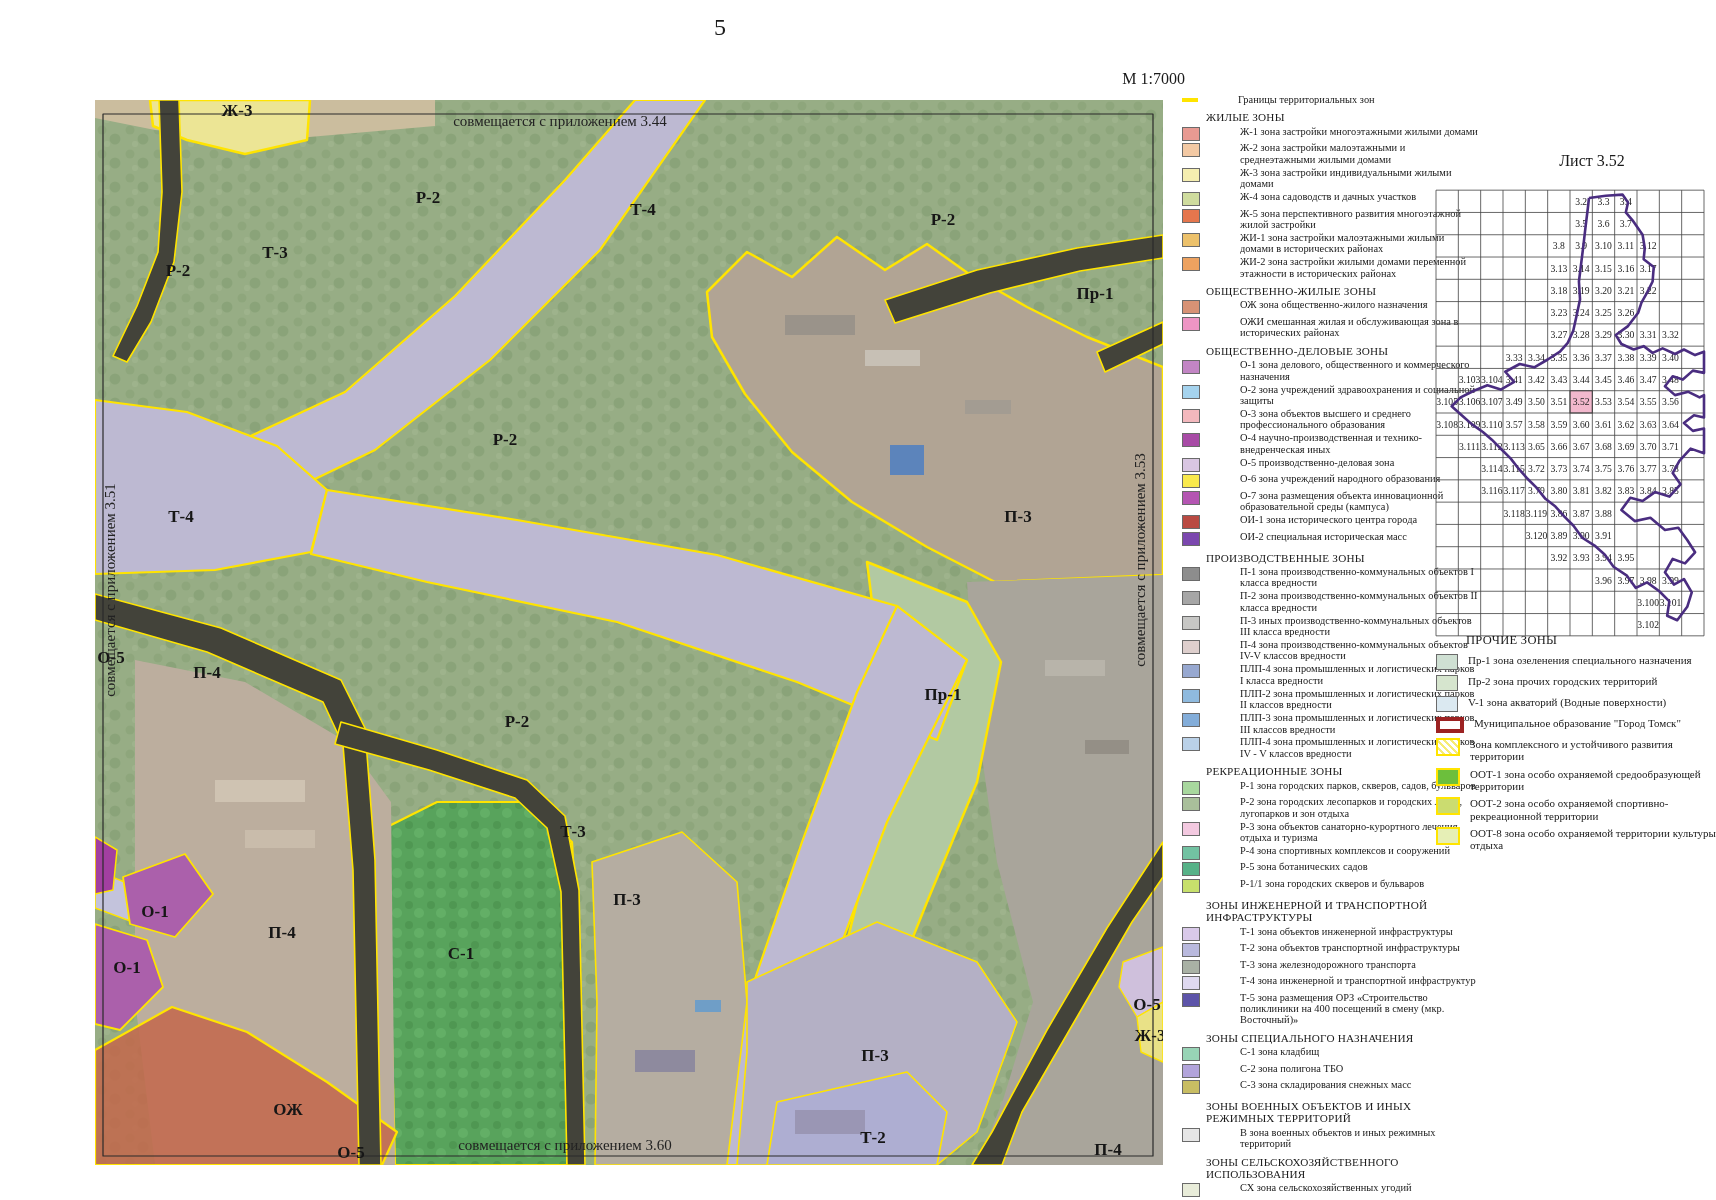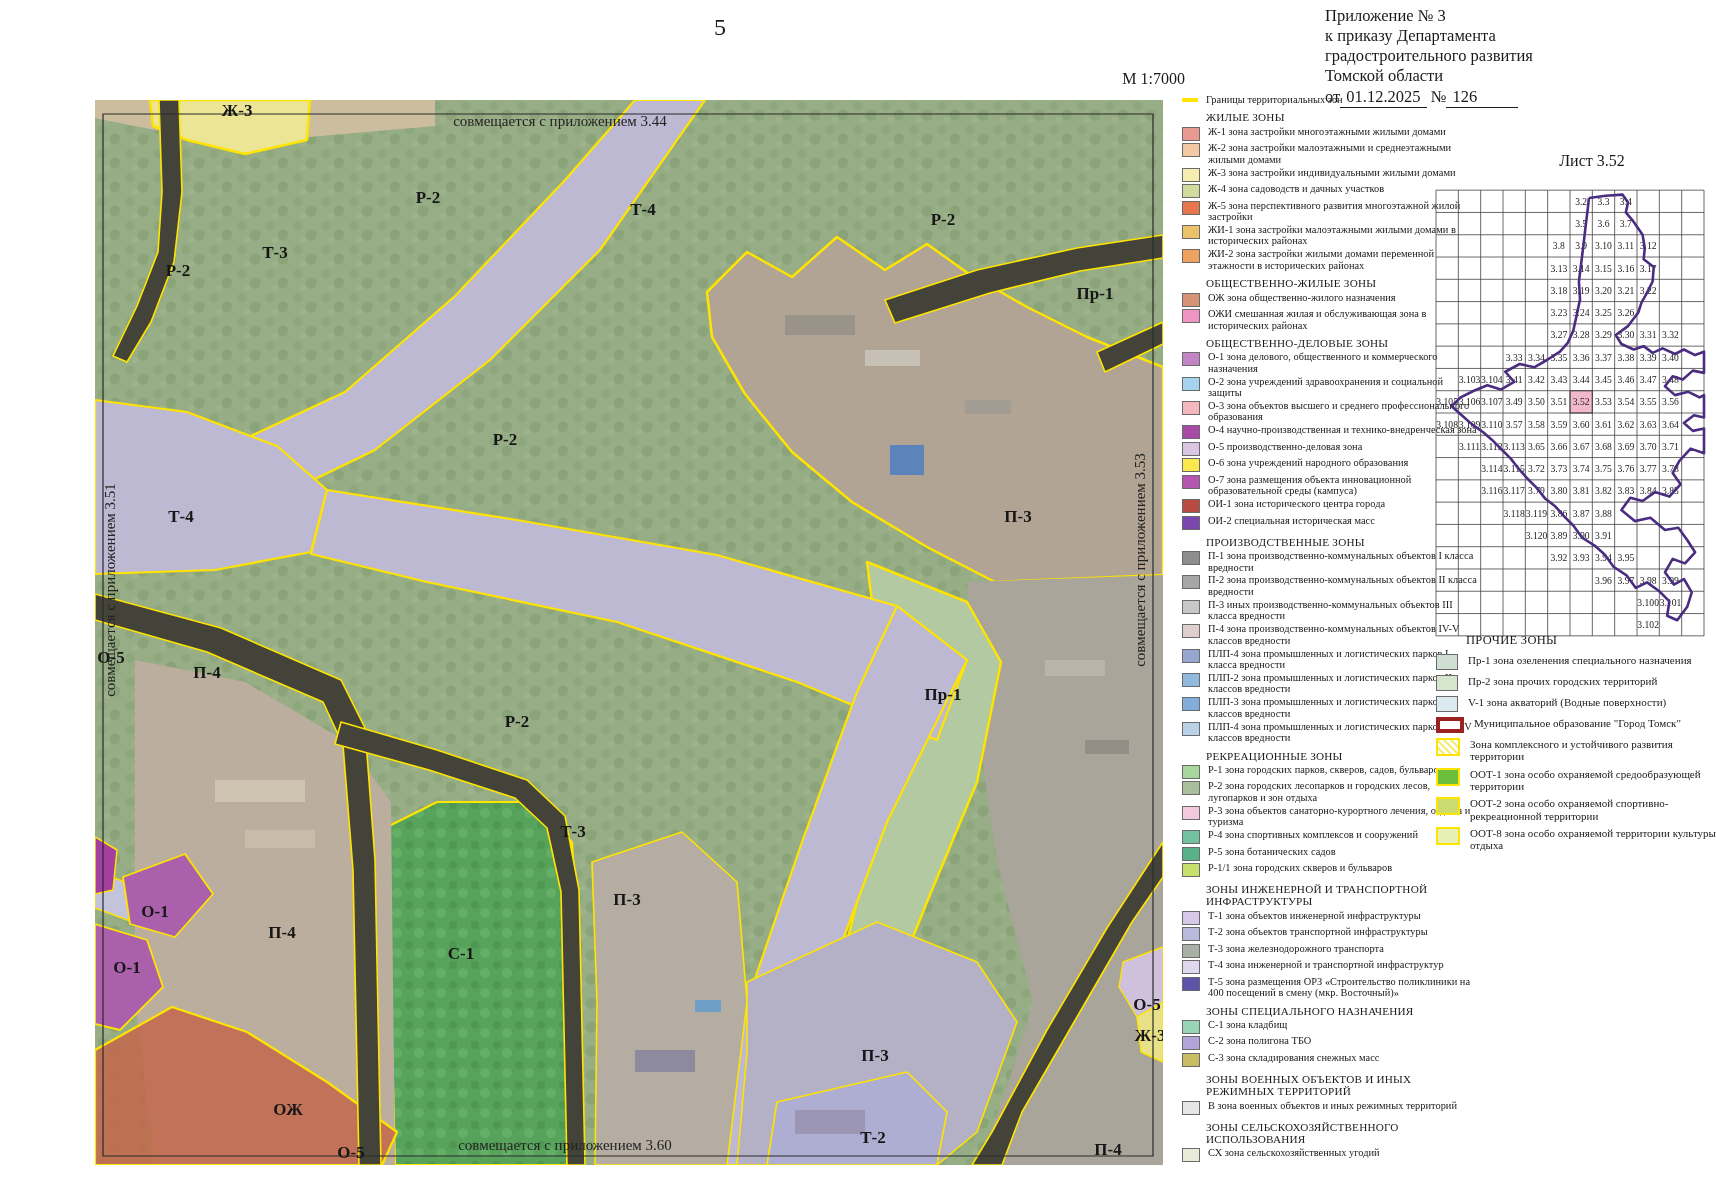--- a/index.html
+++ b/index.html
@@ -10,21 +10,21 @@
   .header-block{position:absolute;left:1325px;top:6px;width:330px;font-size:16.5px;line-height:1.22;}
   .header-block .dl{white-space:nowrap;}
   .u{display:inline-block;border-bottom:1.4px solid #1a1a1a;padding:0 6px;}
   .u.tail{min-width:60px;}
   .scale-label{position:absolute;left:1020px;top:70px;width:165px;text-align:right;font-size:16px;}
   .sheet-label{position:absolute;left:1480px;top:152px;width:224px;text-align:center;font-size:16px;}
   .map-wrap{position:absolute;left:95px;top:100px;width:1068px;height:1065px;}
   .map-wrap svg{display:block;overflow:hidden;}
   
   .legend{position:absolute;left:1182px;top:94px;width:296px;font-size:10.4px;line-height:1.1;}
-  .lg-row{display:flex;align-items:flex-start;margin:0 0 1.5px 0;}
+  .lg-row{display:flex;align-items:flex-start;margin:0 0 1.5px 0;gap:32px;}
   .lg-sw{flex:0 0 16px;width:16px;height:12px;border:1px solid #6a6a6a;margin:1px 8px 0 0;}
   .lg-sw.line{height:4px;border:none;background:#ffe400;margin-top:4px;}
   .lg-head{font-size:11.2px;margin:6px 0 2px 24px;letter-spacing:.2px;}
   .lg-text{flex:1;}
   
   .prochie{position:absolute;left:1436px;top:633px;width:290px;font-size:11px;line-height:1.12;}
   .pr-title{font-size:12.5px;margin:0 0 7px 30px;letter-spacing:.3px;}
   .pr-row{display:flex;align-items:flex-start;margin-bottom:5px;}
   .pr-sw{flex:0 0 20px;width:20px;height:14px;border:1px solid #6a6a6a;margin:0 10px 0 0;}
   .pr-sw.border-red{background:#ffffff;border:4px solid #9c2222;width:14px;height:8px;}
@@ -33,30 +33,20 @@
   .grid-wrap{position:absolute;left:1436px;top:190px;width:268px;height:484px;}
   .grid-wrap svg{overflow:visible;}
 </style>
 </head>
 <body>
 
 <div class="page">
 
   <div class="page-number">5</div>
 
-  <div class="header-block">
-    <div>Приложение № 3</div>
-    <div>к приказу Департамента</div>
-    <div>градостроительного развития</div>
-    <div>Томской области</div>
-    <div class="dl">
-      <span>от</span><span class="u">01.12.2025</span>
-      <span>№</span><span class="u tail">126</span>
-    </div>
-  </div>
 
   <div class="scale-label">М 1:7000</div>
   <div class="sheet-label">Лист 3.52</div>
 
   <div class="map-wrap">
     <svg id="map-svg" width="1068" height="1065" viewBox="0 0 1068 1065">
       <defs>
         <pattern id="fol" width="28" height="24" patternUnits="userSpaceOnUse">
           <rect width="28" height="24" fill="#97ad85"></rect>
           <circle cx="7" cy="6" r="4.5" fill="#88a277" opacity="0.6"></circle>
@@ -221,21 +211,21 @@
       <div class="lg-row">
         <span class="lg-sw" style="background: rgb(165, 211, 238);"></span>
         <span class="lg-text"><span>О-2</span> <span>зона учреждений здравоохранения и социальной защиты</span></span>
       </div>
       <div class="lg-row">
         <span class="lg-sw" style="background: rgb(243, 184, 189);"></span>
         <span class="lg-text"><span>О-3</span> <span>зона объектов высшего и среднего профессионального образования</span></span>
       </div>
       <div class="lg-row">
         <span class="lg-sw" style="background: rgb(168, 75, 166);"></span>
-        <span class="lg-text"><span>О-4</span> <span>научно-производственная и технико-внедренческая зона</span></span>
+        <span class="lg-text"><span>О-4</span> <span>научно-производственная и технико-внедренческая иных</span></span>
       </div>
       <div class="lg-row">
         <span class="lg-sw" style="background: rgb(217, 198, 226);"></span>
         <span class="lg-text"><span>О-5</span> <span>производственно-деловая зона</span></span>
       </div>
       <div class="lg-row">
         <span class="lg-sw" style="background: rgb(249, 233, 77);"></span>
         <span class="lg-text"><span>О-6</span> <span>зона учреждений народного образования</span></span>
       </div>
       <div class="lg-row">

